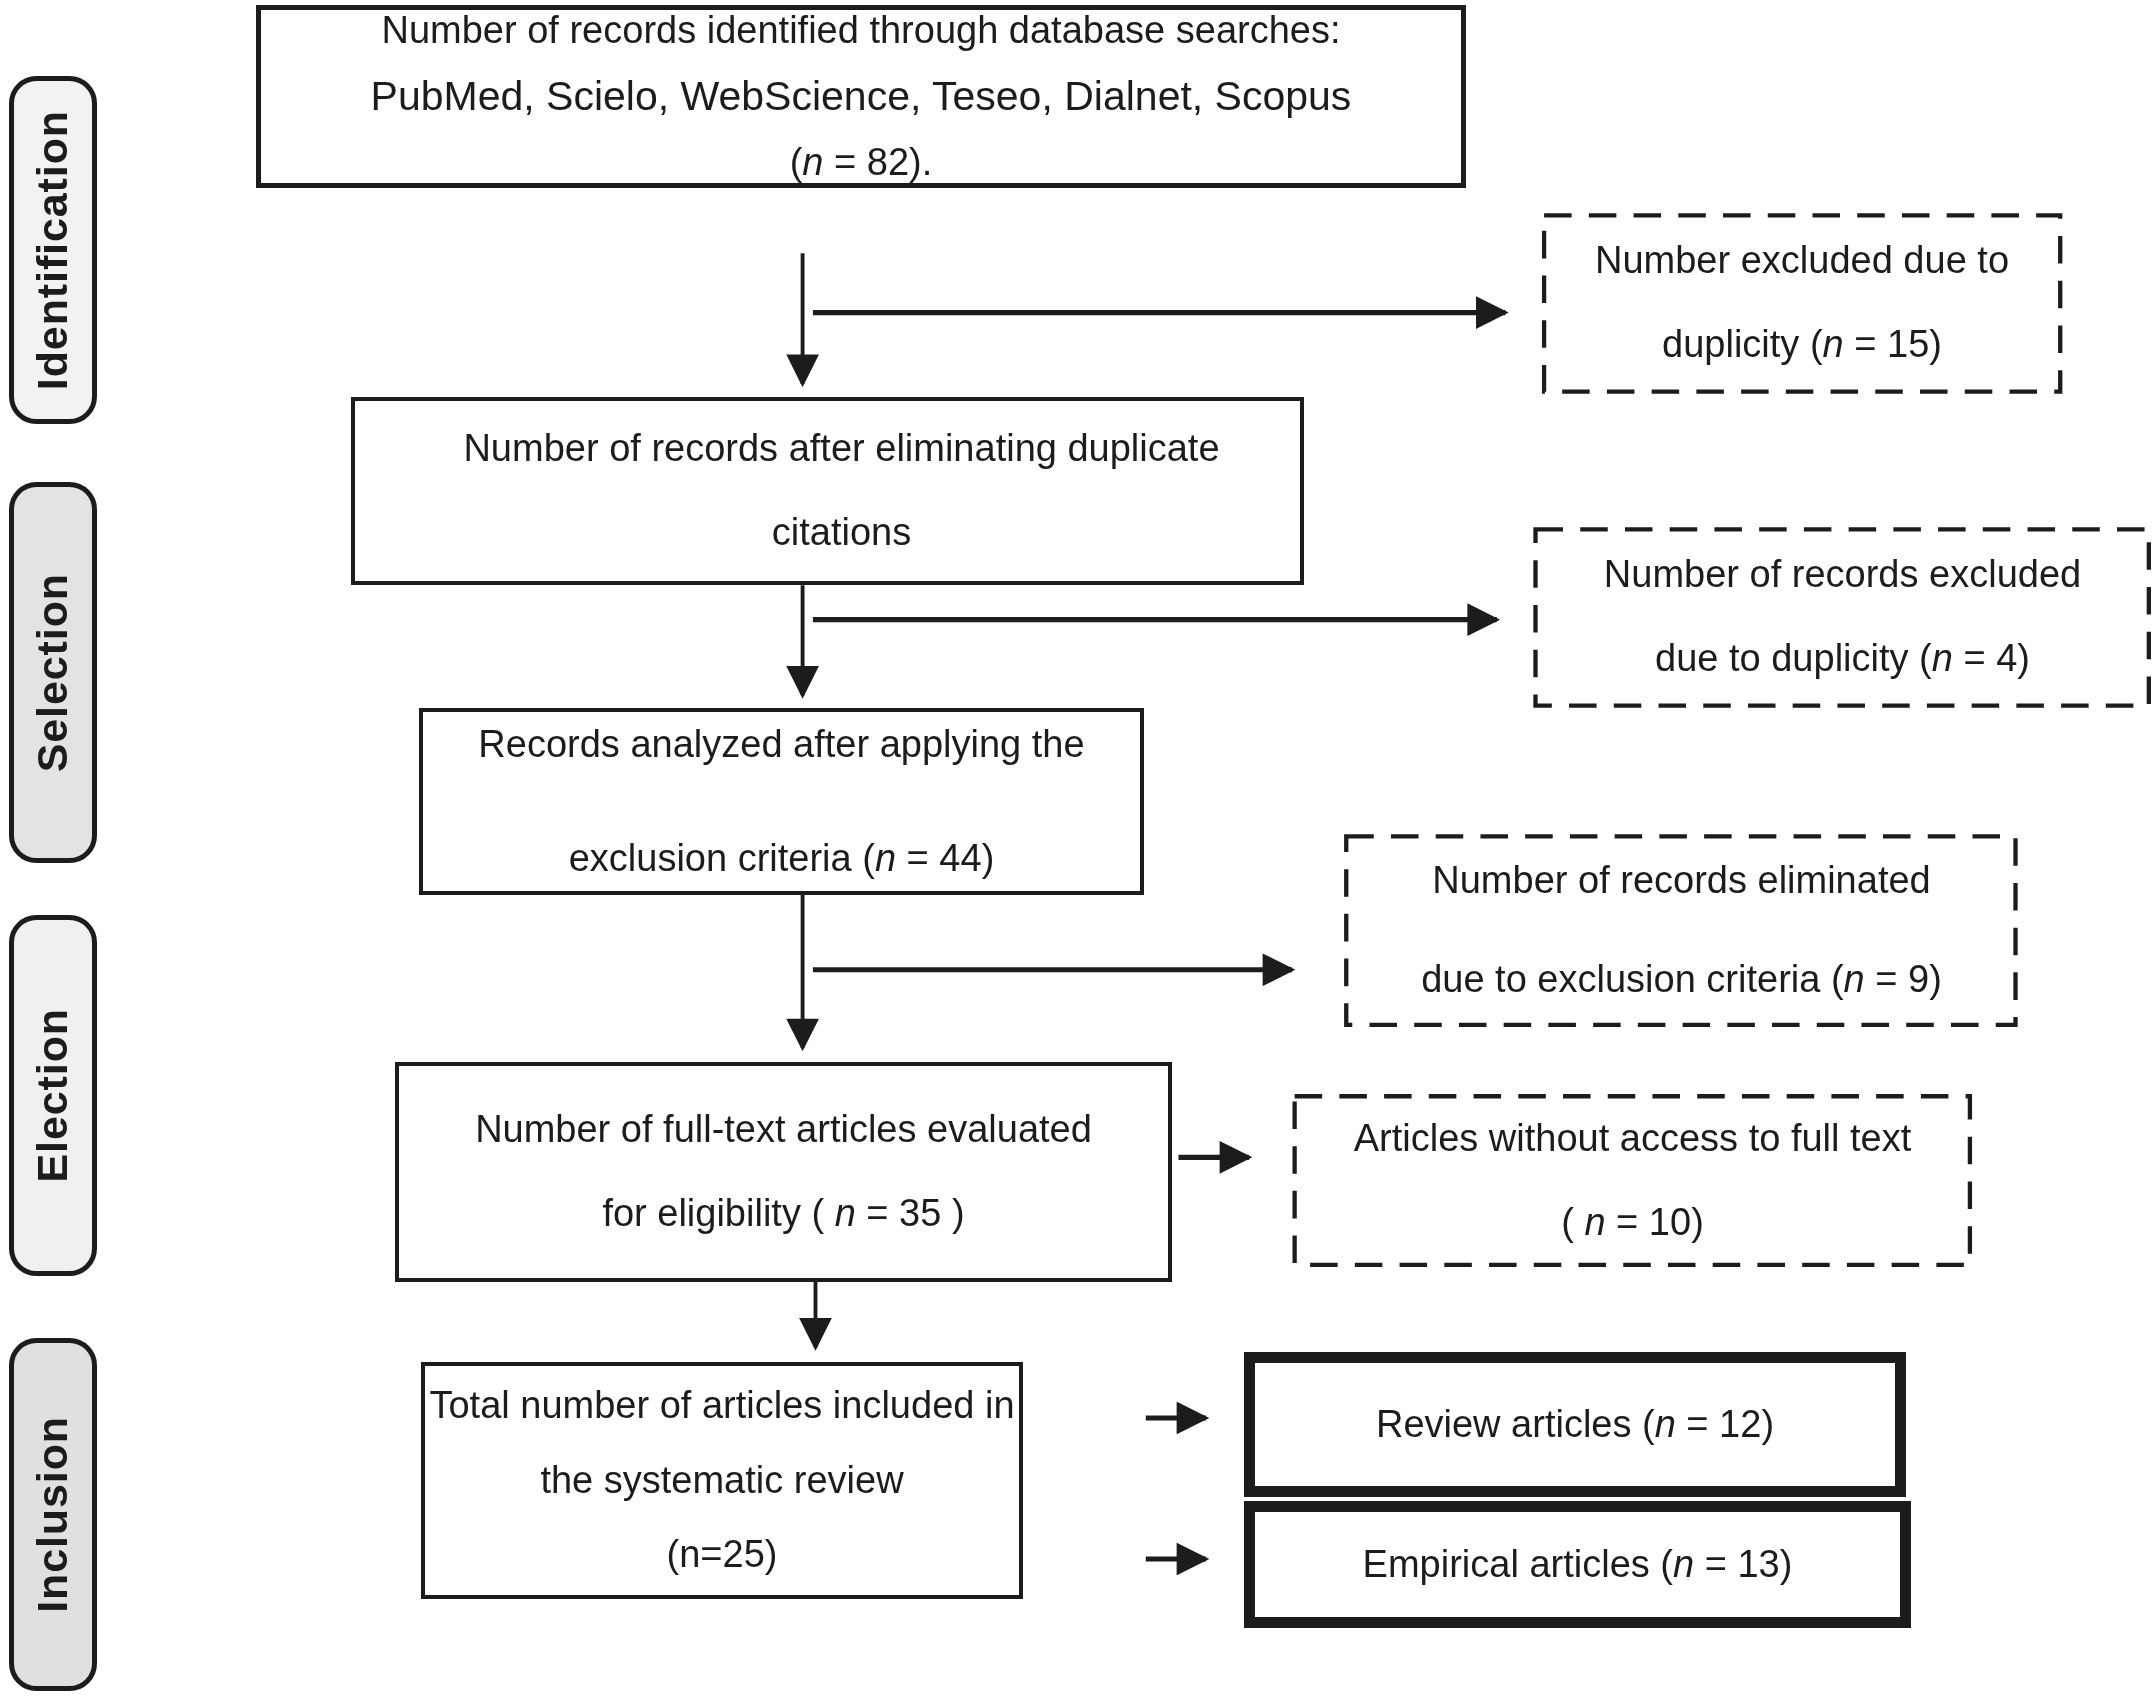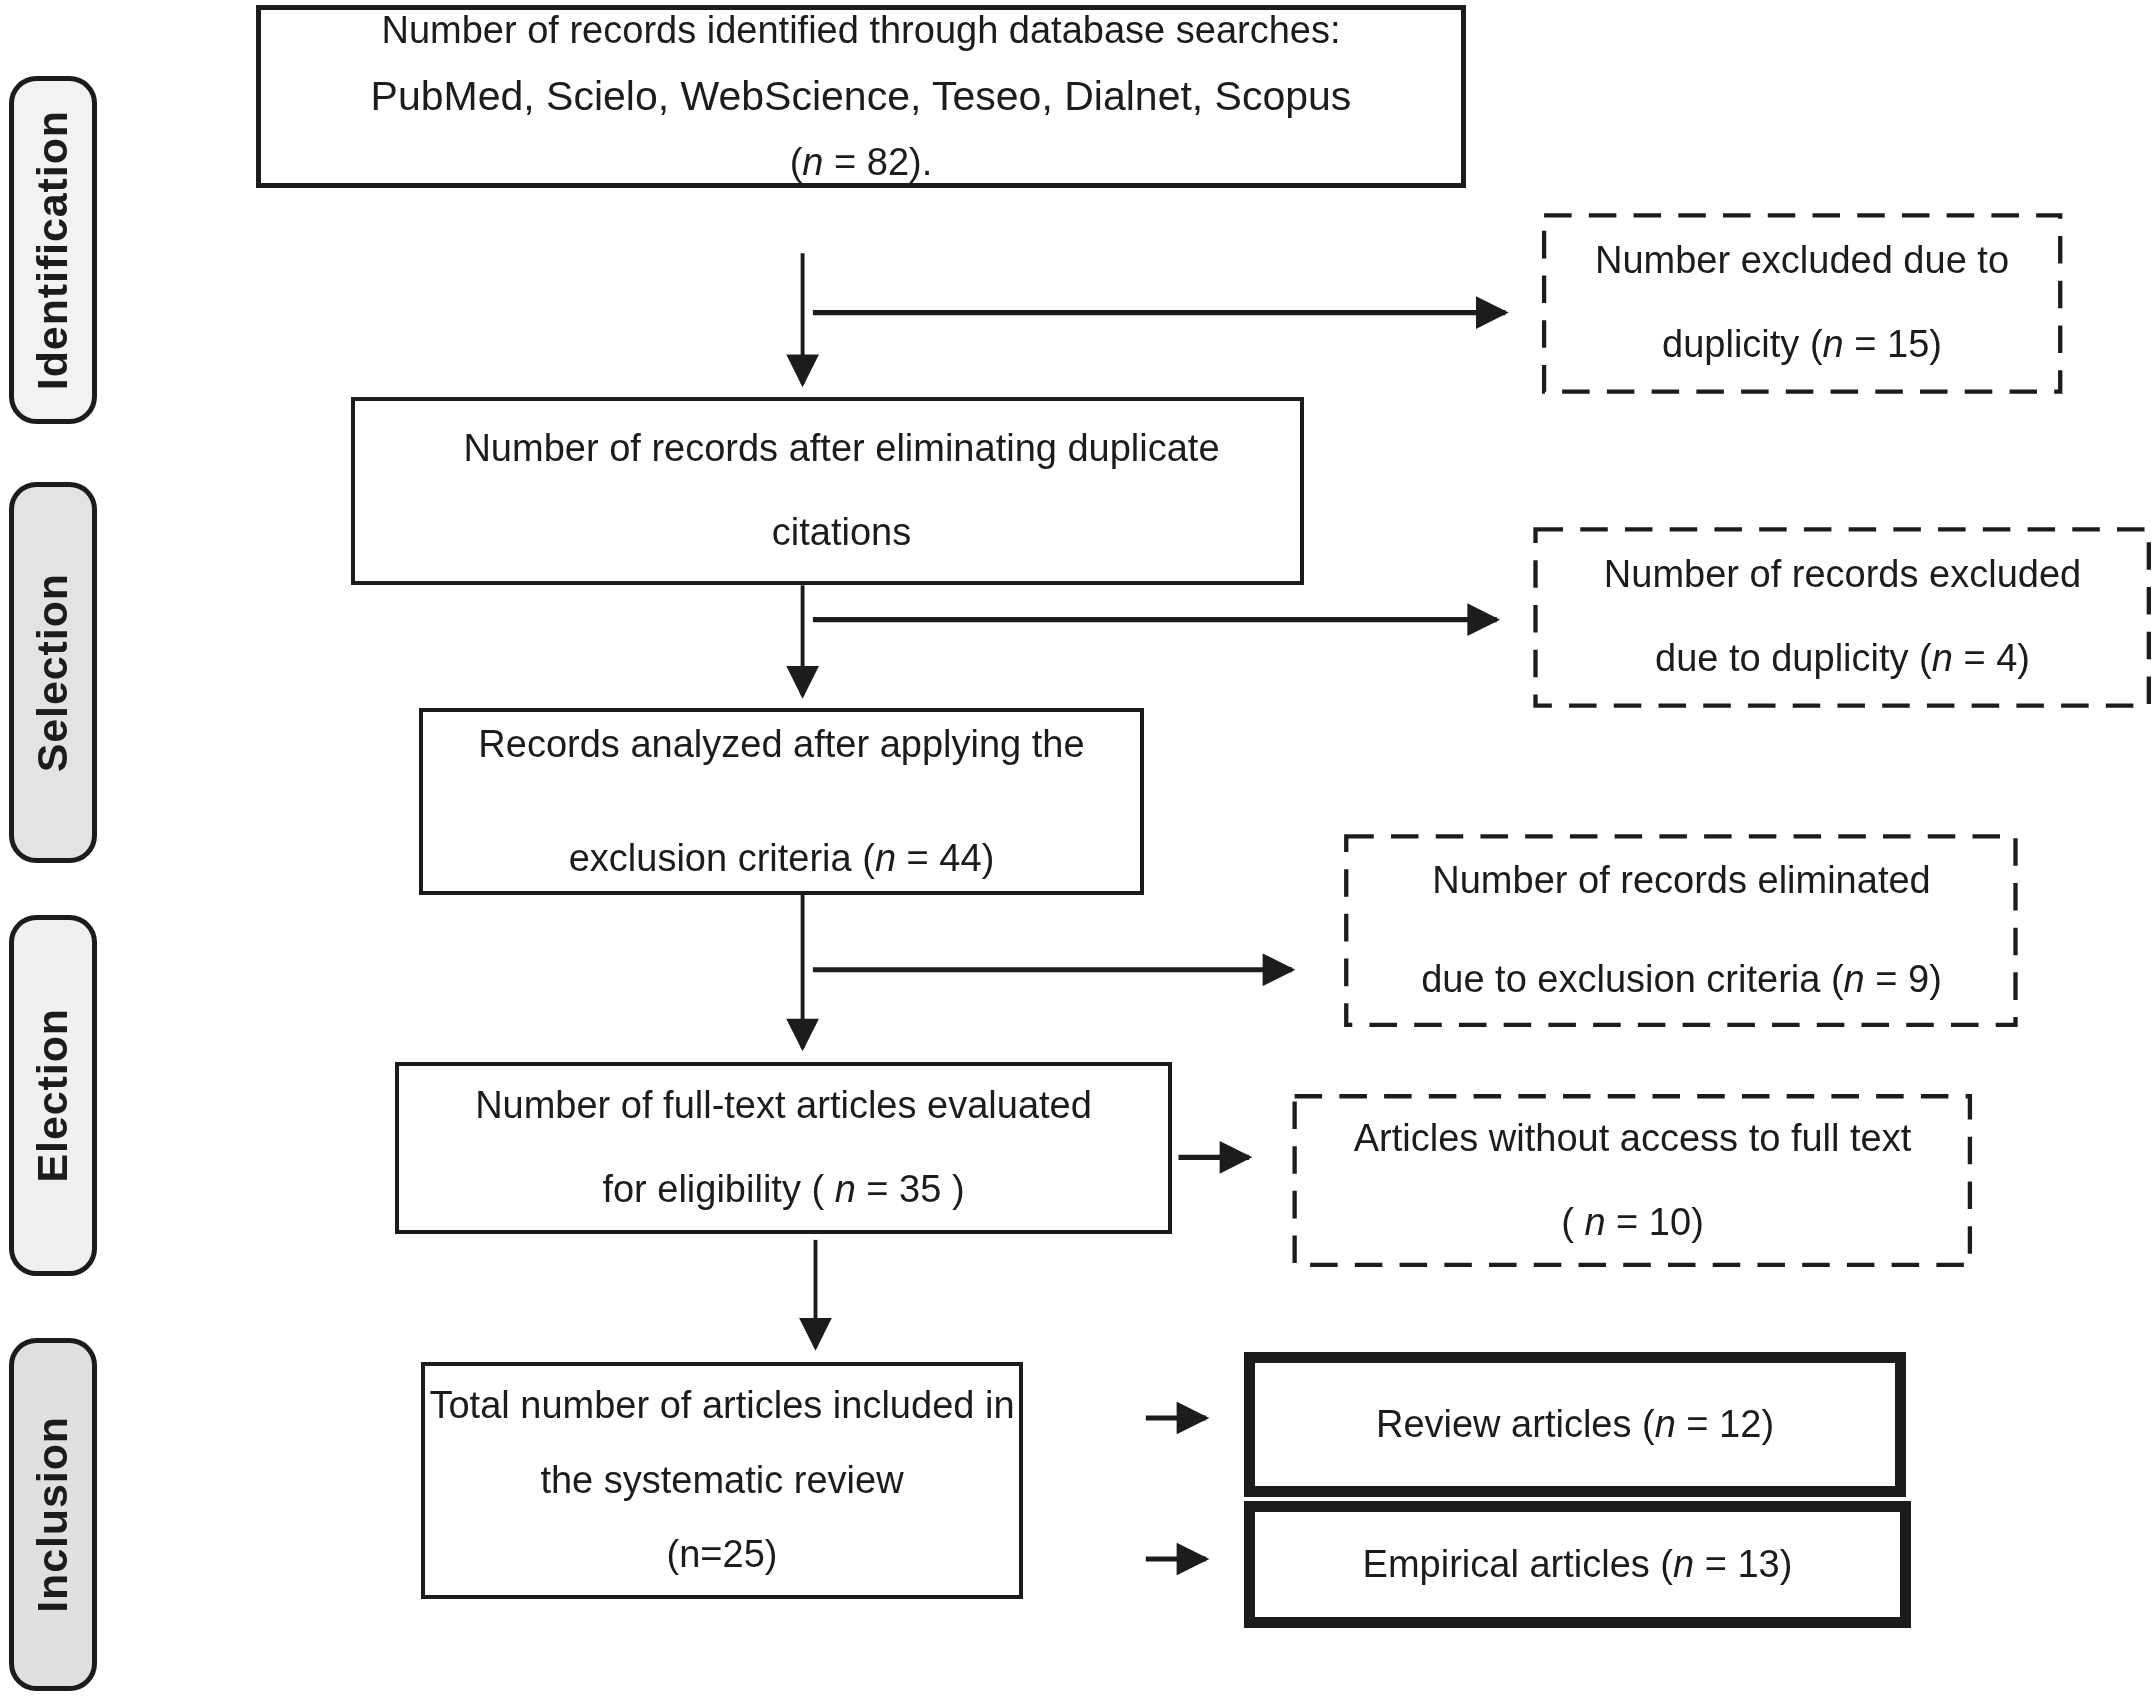--- a/index.html
+++ b/index.html
@@ -104,21 +104,21 @@
   <div class="box solid gap46" style="left:351px; top:397px; width:953px; height:188px;padding-left:28px;">
     <div class="bline">Number of records after eliminating duplicate</div>
     <div class="bline">citations</div>
   </div>
 
   <div class="box solid gap46" style="left:419px; top:708px; width:725px; height:187px;gap:30px;">
     <div class="bline">Records analyzed after applying the</div>
     <div class="bline"><span>exclusion criteria (</span><i class="nvar">n</i><span> = 44)</span></div>
   </div>
 
-  <div class="box solid gap46" style="left:395px; top:1062px; width:777px; height:172px;">
+  <div class="box solid gap46" style="left:395px; top:1062px; width:777px; height:220px;">
     <div class="bline">Number of full-text articles evaluated</div>
     <div class="bline"><span>for eligibility ( </span><i class="nvar">n</i><span> = 35 )</span></div>
   </div>
 
   <div class="box solid gap36" style="left:421px; top:1362px; width:602px; height:237px;">
     <div class="bline">Total number of articles included in</div>
     <div class="bline">the systematic review</div>
     <div class="bline">(n=25)</div>
   </div>
 

